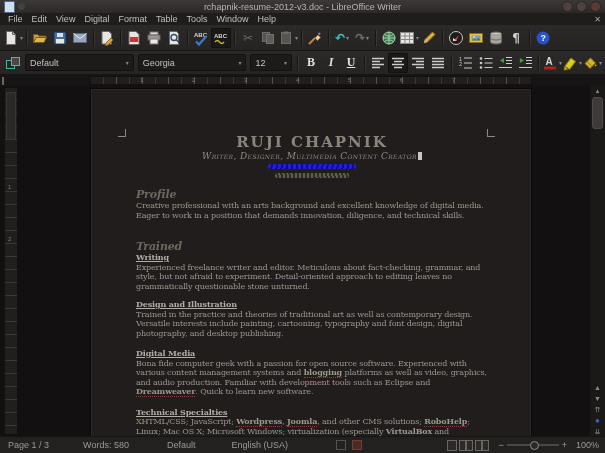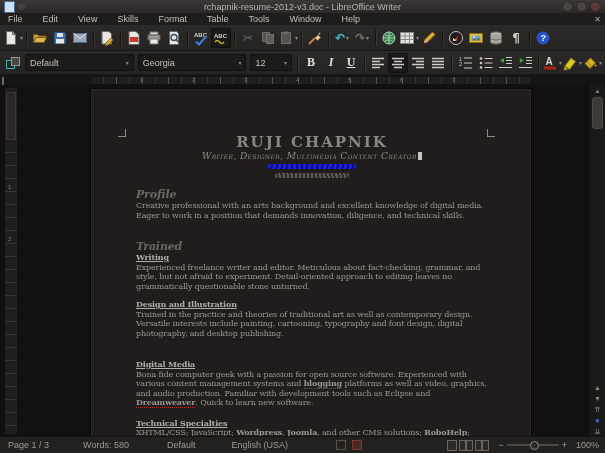--- a/index.html
+++ b/index.html
@@ -10,21 +10,21 @@
             color:#b8b4af;font-size:9px;padding:0 4px;position:relative;}
   .titlebar .appicon{width:9px;height:10px;background:#cfe0f0;border:1px solid #4a6a9a;border-radius:1px;margin-right:3px;}
   .titlebar .pin{width:7px;height:7px;border-radius:50%;background:#454140;margin-right:6px;}
   .titlebar .wtitle{position:absolute;left:0;right:0;text-align:center;pointer-events:none;}
   .winbtns{margin-left:auto;display:flex;gap:3px;z-index:2;}
   .winbtn{width:9px;height:9px;border-radius:50%;background:#4c4341;border:1px solid #2a2423;
           color:#94908b;font-size:6px;line-height:8px;text-align:center;}
   .winbtn.close{background:#5a3a35;}
   
   .menubar{height:12px;background:#1f1d1c;display:flex;align-items:center;font-size:9px;color:#c2beb9;
-           padding:0 4px;gap:12px;position:relative;}
+           padding:0 4px;gap:1px;position:relative;}
   .menubar .mitem{padding:0 4px;}
   .menubar .docclose{position:absolute;right:4px;color:#a8a49f;font-size:8px;}
   
   .toolbar{height:25px;background:linear-gradient(#2c2929,#262323);border-bottom:1px solid #181615;
            display:flex;align-items:center;gap:0;padding:0 3px;}
   .toolbar.fmt{height:23px;}
   .tb{height:20px;min-width:20px;display:flex;align-items:center;justify-content:center;border-radius:2px;position:relative;}
   .tb.active{background:#1b1918;box-shadow:inset 0 0 0 1px #121010;}
   .tb .dd{font-size:6px;color:#8a8782;margin-left:1px;}
   .sep{width:1px;height:16px;background:#171514;box-shadow:1px 0 0 #3a3736;margin:0 3px;}
@@ -103,21 +103,21 @@
     <span class="winbtn"></span>
     <span class="winbtn"></span>
     <span class="winbtn close"></span>
   </span>
 </div>
 
 <div class="menubar">
   <span class="mitem">File</span>
   <span class="mitem">Edit</span>
   <span class="mitem">View</span>
-  <span class="mitem">Skills</span>
+  <span class="mitem">Digital</span>
   <span class="mitem">Format</span>
   <span class="mitem">Table</span>
   <span class="mitem">Tools</span>
   <span class="mitem">Window</span>
   <span class="mitem">Help</span>
   <span class="docclose">✕</span>
 </div>
 
 <div class="toolbar">
   <span class="tb">
@@ -413,21 +413,21 @@
       <p class="para">Creative professional with an arts background and excellent knowledge of digital media. Eager to work in a position that demands innovation, diligence, and technical skills.</p>
 
       <div class="gap"></div>
       <div class="emhead">Trained</div>
       <div class="subhead" style="margin-top:0;">Writing</div>
       <p class="para">Experienced freelance writer and editor. Meticulous about fact-checking, grammar, and style, but not afraid to experiment. Detail-oriented approach to editing leaves no grammatically questionable stone unturned.</p>
 
       <div class="subhead">Design and Illustration</div>
       <p class="para">Trained in the practice and theories of traditional art as well as contemporary design. Versatile interests include painting, cartooning, typography and font design, digital photography, and desktop publishing.</p>
 
-      <div class="subhead" style="margin-top:22px;">Digital Media</div>
+      <div class="subhead" style="margin-top:11px;">Digital Media</div>
       <p class="para">Bona fide computer geek with a passion for open source software. Experienced with various content management systems and <span class="sq">blogging</span> platforms as well as video, graphics, and audio production. Familiar with development tools such as Eclipse and <span class="sq">Dreamweaver</span>. Quick to learn new software.</p>
 
       <div class="subhead" style="margin-top:11px;">Technical Specialties</div>
       <p class="para">XHTML/CSS; JavaScript; <span class="sq">Wordpress</span>, <span class="sq">Joomla</span>, and other CMS solutions; <span class="sq">RoboHelp</span>; Linux; Mac OS X; Microsoft Windows; virtualization (especially <span class="sq">VirtualBox</span> and <span class="sq">VMWare</span> <span class="sq">Fusion</span>); network security; website administration; Adobe Creative Suite; Final Cut Pro</p>
     </div>
   </div>
 
   <div class="scroll">
     <div class="arrow">▲</div>
     <div class="thumb"></div>

